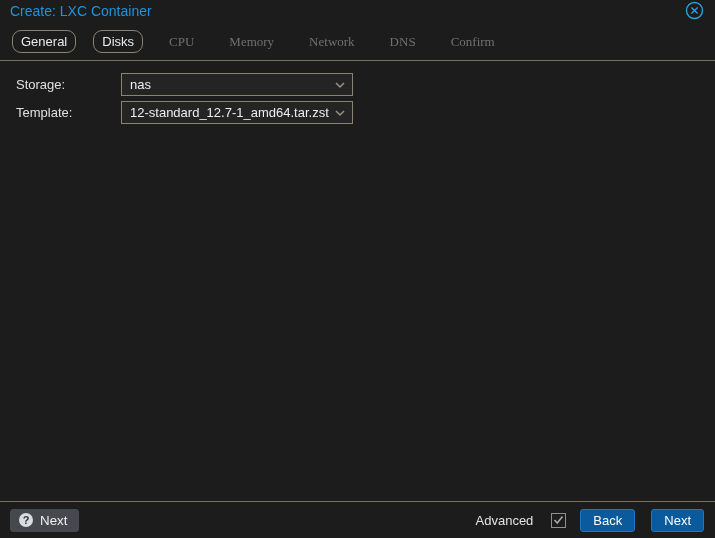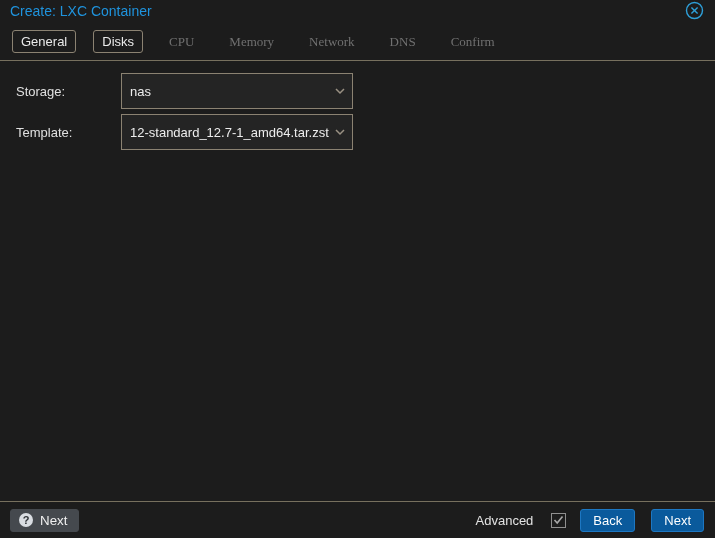--- a/index.html
+++ b/index.html
@@ -38,21 +38,21 @@
   
   .tabbar {
     display: flex;
     align-items: center;
     gap: 17px;
     padding: 4px 12px 7px 12px;
     border-bottom: 1px solid #77705e;
   }
   .tab {
     padding: 3px 8px;
-    border-radius: 3px;
+    border-radius: 9px;
     line-height: 15px;
     white-space: nowrap;
   }
   .tab.enabled {
     border: 1px solid #8b8272;
     color: #eaeaea;
     cursor: pointer;
   }
   .tab.active {
     border: 1px solid #1070b4;
@@ -75,21 +75,21 @@
     display: flex;
     align-items: center;
     margin-bottom: 5px;
   }
   .form-label {
     width: 105px;
     color: #e0e0e0;
   }
   .combo {
     width: 232px;
-    height: 36px;
+    height: 23px;
     background: #242424;
     border: 1px solid #8b8272;
     display: flex;
     align-items: center;
     padding: 0 6px 0 8px;
     cursor: pointer;
   }
   .combo-value {
     flex: 1 1 auto;
     color: #ededed;

